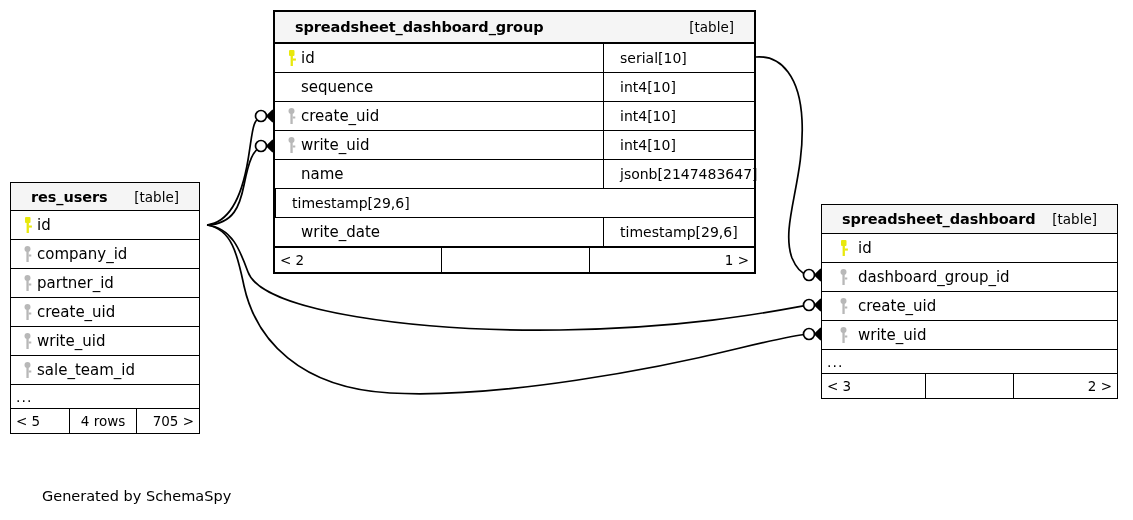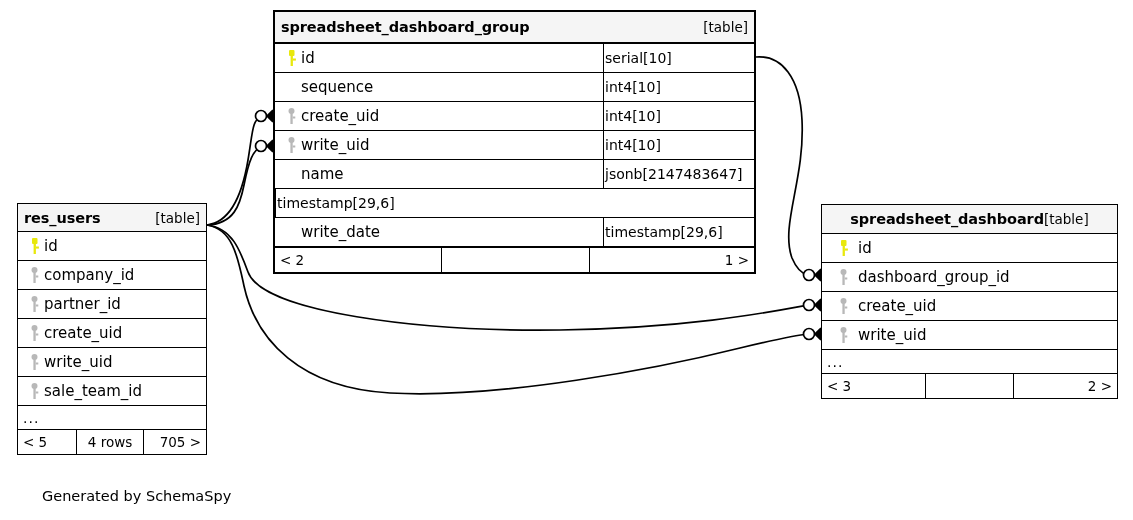--- a/index.html
+++ b/index.html
@@ -43,21 +43,21 @@
     border-width: 1.5px;
   }
 
   .tbl-header {
     display: flex;
     align-items: center;
     justify-content: space-between;
     background: #f5f5f5;
     border-bottom: 2px solid #000000;
     box-sizing: border-box;
-    padding: 0 6px;
+    padding: 0 20px;
   }
   .tbl-header .tname {
     font-weight: bold;
     font-size: 14.5px;
     letter-spacing: -0.1px;
     white-space: nowrap;
   }
   .tbl-header .ttag {
     font-size: 13.5px;
     white-space: nowrap;
@@ -80,21 +80,21 @@
     padding-left: 6px;
     font-size: 15px;
     white-space: nowrap;
     overflow: hidden;
   }
   .cell-type {
     display: flex;
     align-items: center;
     box-sizing: border-box;
     border-left: 1.5px solid #000000;
-    padding-left: 1px;
+    padding-left: 16px;
     font-size: 14px;
     white-space: nowrap;
   }
 
   .keyslot {
     width: 20px;
     min-width: 20px;
     display: flex;
     align-items: center;
     justify-content: center;
@@ -265,21 +265,21 @@
       <div class="cell-type" style="width:151px;">timestamp[29,6]</div>
     </div>
 
     <div class="footer" style="height:25px;">
       <div class="fcell left" style="width:166px;">&lt; 2</div>
       <div class="fcell mid" style="flex:1 1 auto;"></div>
       <div class="fcell right" style="width:164px;">1 &gt;</div>
     </div>
   </div>
 
-  <div class="table-box thin" id="tbl-res-users" style="left:17px; top:182px; width:190px;margin-top:21px;">
+  <div class="table-box thin" id="tbl-res-users" style="left:10px; top:182px; width:190px;">
 
     <div class="tbl-header" style="height:28px; border-bottom-width:1.5px;">
       <span class="tname">res_users</span>
       <span class="ttag">[table]</span>
     </div>
 
     <div class="row" style="height:29px;">
       <div class="cell-name">
         <span class="keyslot">
           <svg width="11" height="16" viewBox="0 0 11 16">
@@ -362,21 +362,21 @@
 
     <div class="footer" style="height:24px; border-top:none;">
       <div class="fcell left" style="width:58px;">&lt; 5</div>
       <div class="fcell mid" style="flex:1 1 auto;">4 rows</div>
       <div class="fcell right" style="width:62px;">705 &gt;</div>
     </div>
   </div>
 
   <div class="table-box thin" id="tbl-dashboard" style="left:821px; top:204px; width:297px;">
 
-    <div class="tbl-header" style="height:29px; border-bottom-width:1.5px;justify-content:center;">
+    <div class="tbl-header" style="height:29px; border-bottom-width:1.5px;">
       <span class="tname">spreadsheet_dashboard</span>
       <span class="ttag">[table]</span>
     </div>
 
     <div class="row" style="height:29px;">
       <div class="cell-name">
         <span class="keyslot wide">
           <svg width="11" height="16" viewBox="0 0 11 16">
               <rect x="3" y="0" width="5.5" height="6" rx="1" fill="#e8e80c"></rect>
               <rect x="4.6" y="5" width="2.3" height="11" fill="#e8e80c"></rect>

